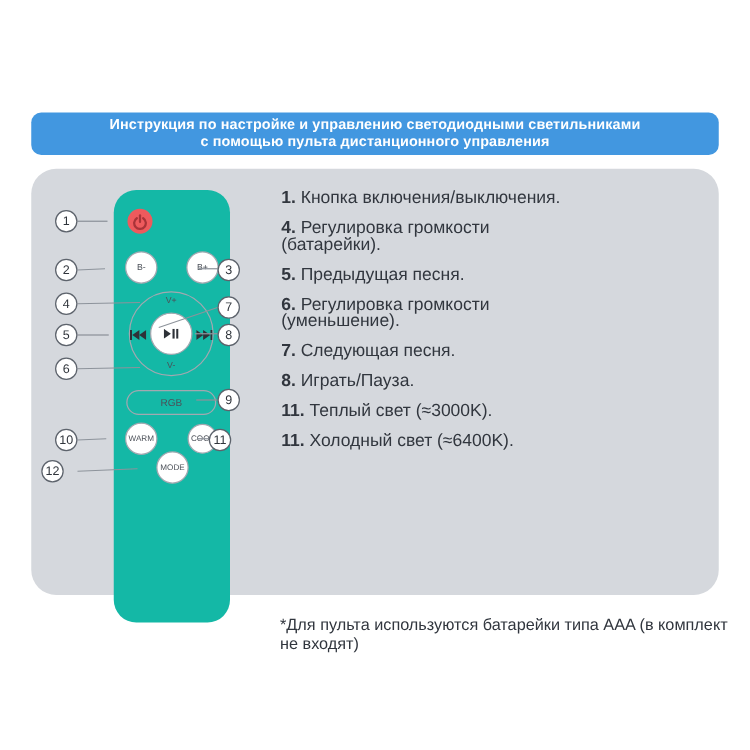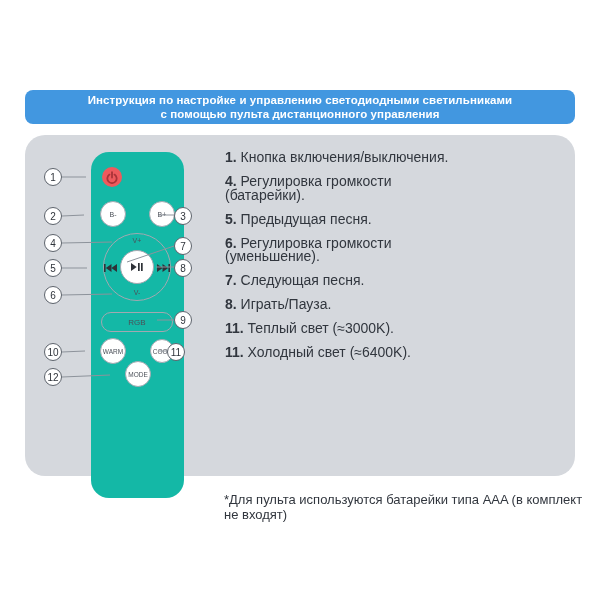--- a/index.html
+++ b/index.html
@@ -163,21 +163,21 @@
     </div>
   <div class="co" style="left:183px;top:320px;">
       <span>9</span>
     </div>
   <div class="co" style="left:53px;top:352px;">
       <span>10</span>
     </div>
   <div class="co" style="left:176px;top:352px;">
       <span>11</span>
     </div>
-  <div class="co" style="left:53px;top:377px;">
+  <div class="co" style="left:42px;top:377px;">
       <span>12</span>
     </div>
 
   <div class="list">
     <div class="item"><b>1.</b> <span>Кнопка включения/выключения.</span></div>
     <div class="item"><b>4.</b> <span>Регулировка громкости (батарейки).</span></div>
     <div class="item"><b>5.</b> <span>Предыдущая песня.</span></div>
     <div class="item"><b>6.</b> <span>Регулировка громкости (уменьшение).</span></div>
     <div class="item"><b>7.</b> <span>Следующая песня.</span></div>
     <div class="item"><b>8.</b> <span>Играть/Пауза.</span></div>

